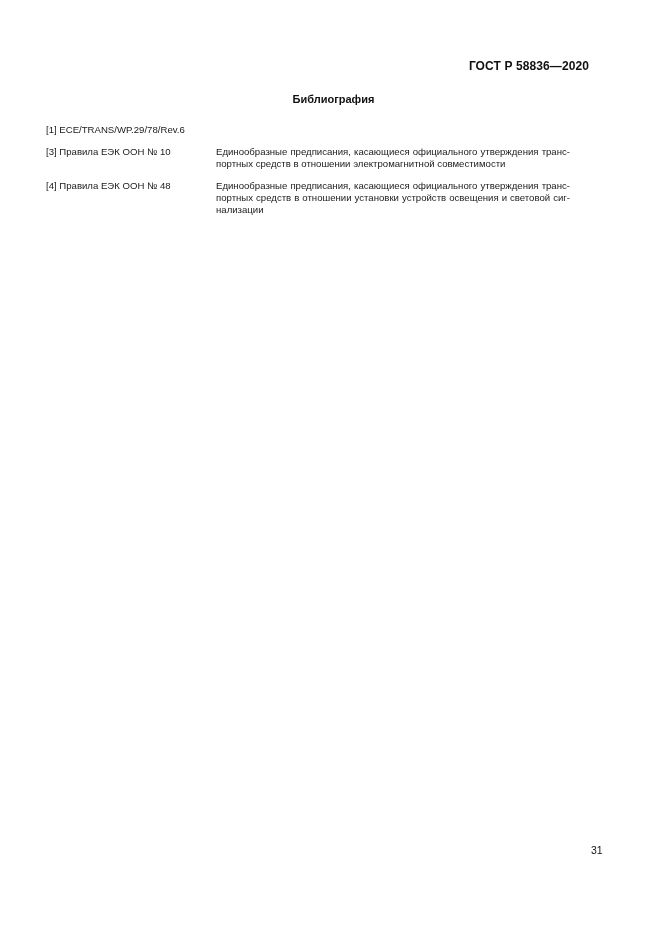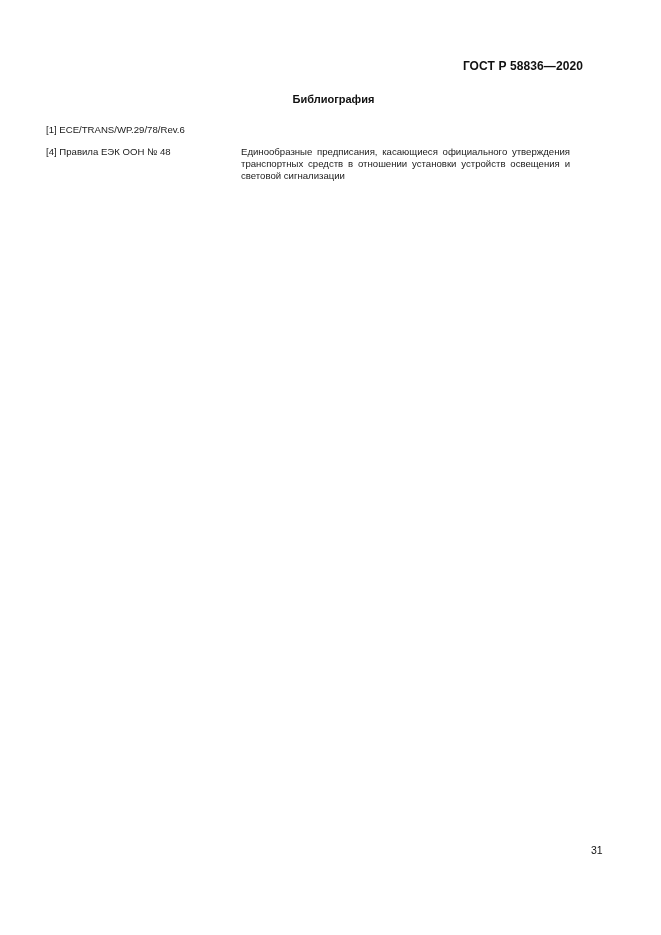--- a/index.html
+++ b/index.html
@@ -11,21 +11,21 @@
       width: 661px;
       height: 935px;
       position: relative;
       overflow: hidden;
       font-family: "Liberation Sans", sans-serif;
       color: #1a1a1a;
     }
     .header-code {
       position: absolute;
       top: 59px;
-      right: 78px;
+      right: 72px;
       font-size: 12px;
       font-weight: bold;
       letter-spacing: 0.1px;
       color: #111;
     }
     .section-title {
       position: absolute;
       top: 93px;
       left: 0;
       width: 661px;
@@ -40,21 +40,20 @@
       position: absolute;
       top: 124px;
       left: 46px;
       width: 538px;
     }
     .bib-entry {
       display: flex;
       font-size: 9.6px;
       line-height: 12px;
       margin-bottom: 10px;
-      gap: 25px;
     }
     .bib-entry.full {
       display: block;
     }
     .bib-ref {
       width: 170px;
       flex: 0 0 170px;
       white-space: nowrap;
     }
     .bib-desc {
@@ -75,18 +74,22 @@
 
 <div class="header-code">ГОСТ Р 58836—2020</div>
 
 <div class="section-title">Библиография</div>
 
 <div class="bib-list">
   <div class="bib-entry">
     <div class="bib-ref">[1] ECE/TRANS/WP.29/78/Rev.6</div>
   </div>
   <div class="bib-entry">
+    <div class="bib-ref">[3] Правила ЕЭК ООН № 10</div>
+    <div class="bib-desc">Единообразные предписания, касающиеся официального утверждения транс­портных средств в отношении электромагнитной совместимости</div>
+  </div>
+  <div class="bib-entry">
     <div class="bib-ref">[4] Правила ЕЭК ООН № 48</div>
     <div class="bib-desc">Единообразные предписания, касающиеся официального утверждения транс­портных средств в отношении установки устройств освещения и световой сиг­нализации</div>
   </div>
 </div>
 
 <div class="page-number">31</div>
 
 </body></html>

